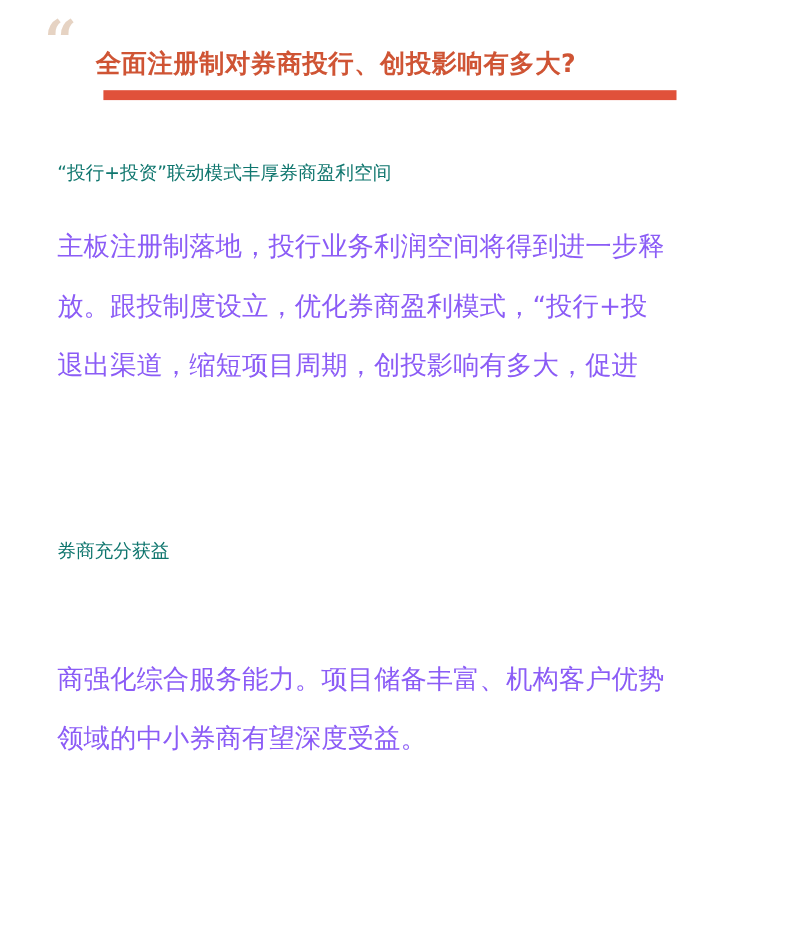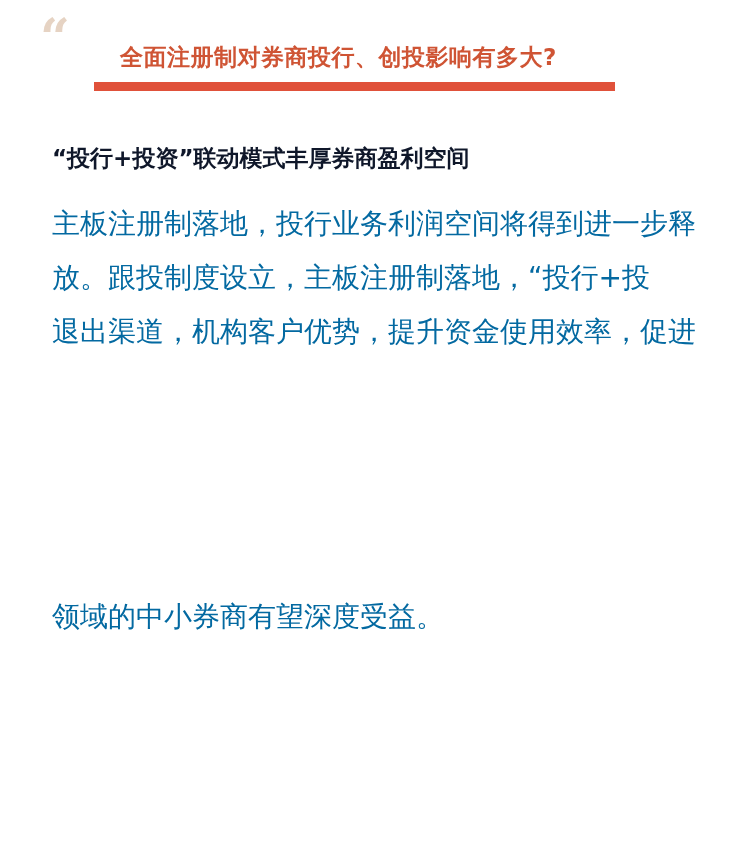--- a/index.html
+++ b/index.html
@@ -1,43 +1,45 @@
 <!DOCTYPE html>
 <html><head>
 <meta charset="utf-8">
 <style>
   html, body { margin:0; padding:0; background:#ffffff; }
   body { width:732px; height:852px; position:relative; overflow:hidden;
          font-family:"DejaVu Sans", "Liberation Sans", sans-serif; }
   .quote-mark { position:absolute; left:40px; top:12px; font-family:"DejaVu Serif", serif;
                 font-size:52px; font-weight:bold; color:#e6d3c3; line-height:1; }
-  .title { position:absolute; left:120px; top:42px; font-size:23px; font-weight:bold;
+  .title { position:absolute; left:87px; top:42px; font-size:23px; font-weight:bold;
            color:#cf5434; letter-spacing:0.5px; white-space:nowrap; }
   .title-bar { position:absolute; left:94px; top:82px; width:521px; height:9px; background:#e0513a; }
-  .section-heading { position:absolute; left:52px; font-size:23px; font-weight:bold; color:#0f172a;
+  .section-heading { position:absolute; left:52px; font-size:17px; font-weight:normal; color:#0f766e;
                      line-height:54px; width:640px; }
-  .para { position:absolute; left:52px; width:640px; font-size:28px; color:#0369a1; line-height:54px;
+  .para { position:absolute; left:52px; width:640px; font-size:24px; color:#8b5cf6; line-height:54px;
           text-align:justify; }
   .line { display:block; white-space:nowrap; }
 </style>
 </head>
 <body>
 
 <div class="quote-mark">“</div>
 <div class="title">全面注册制对券商投行、创投影响有多大?</div>
 <div class="title-bar"></div>
 
 <div class="section-heading" style="top:131px;">
   <span class="line">“投行+投资”联动模式丰厚券商盈利空间</span>
 </div>
 
 <div class="para" style="top:197px;">
   <span class="line">主板注册制落地，投行业务利润空间将得到进一步释</span>
-  <span class="line">放。跟投制度设立，主板注册制落地，“投行+投</span>
-  <span class="line">退出渠道，机构客户优势，提升资金使用效率，促进</span>
+  <span class="line">放。跟投制度设立，优化券商盈利模式，“投行+投</span>
+  <span class="line">退出渠道，缩短项目周期，创投影响有多大，促进</span>
 </div>
 
 <div class="section-heading" style="top:474px;">
+  <span class="line">券商充分获益</span>
 </div>
 
 <div class="para" style="top:590px;">
+  <span class="line">商强化综合服务能力。项目储备丰富、机构客户优势</span>
   <span class="line">领域的中小券商有望深度受益。</span>
 </div>
 
 </body></html>

